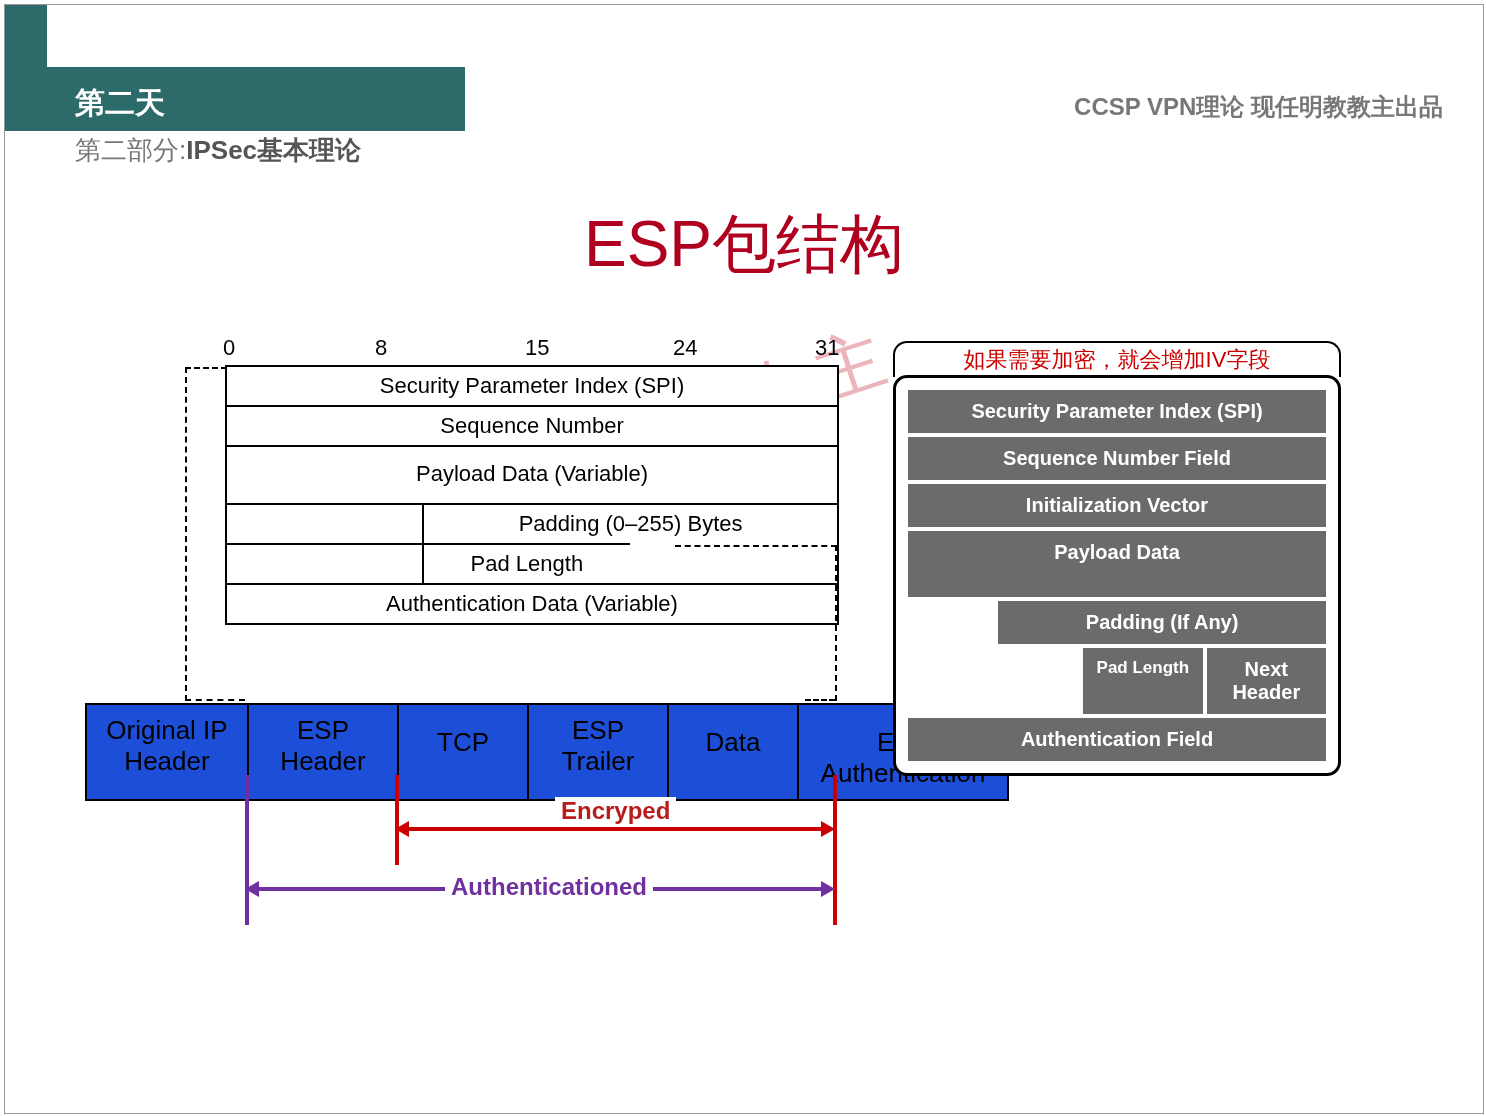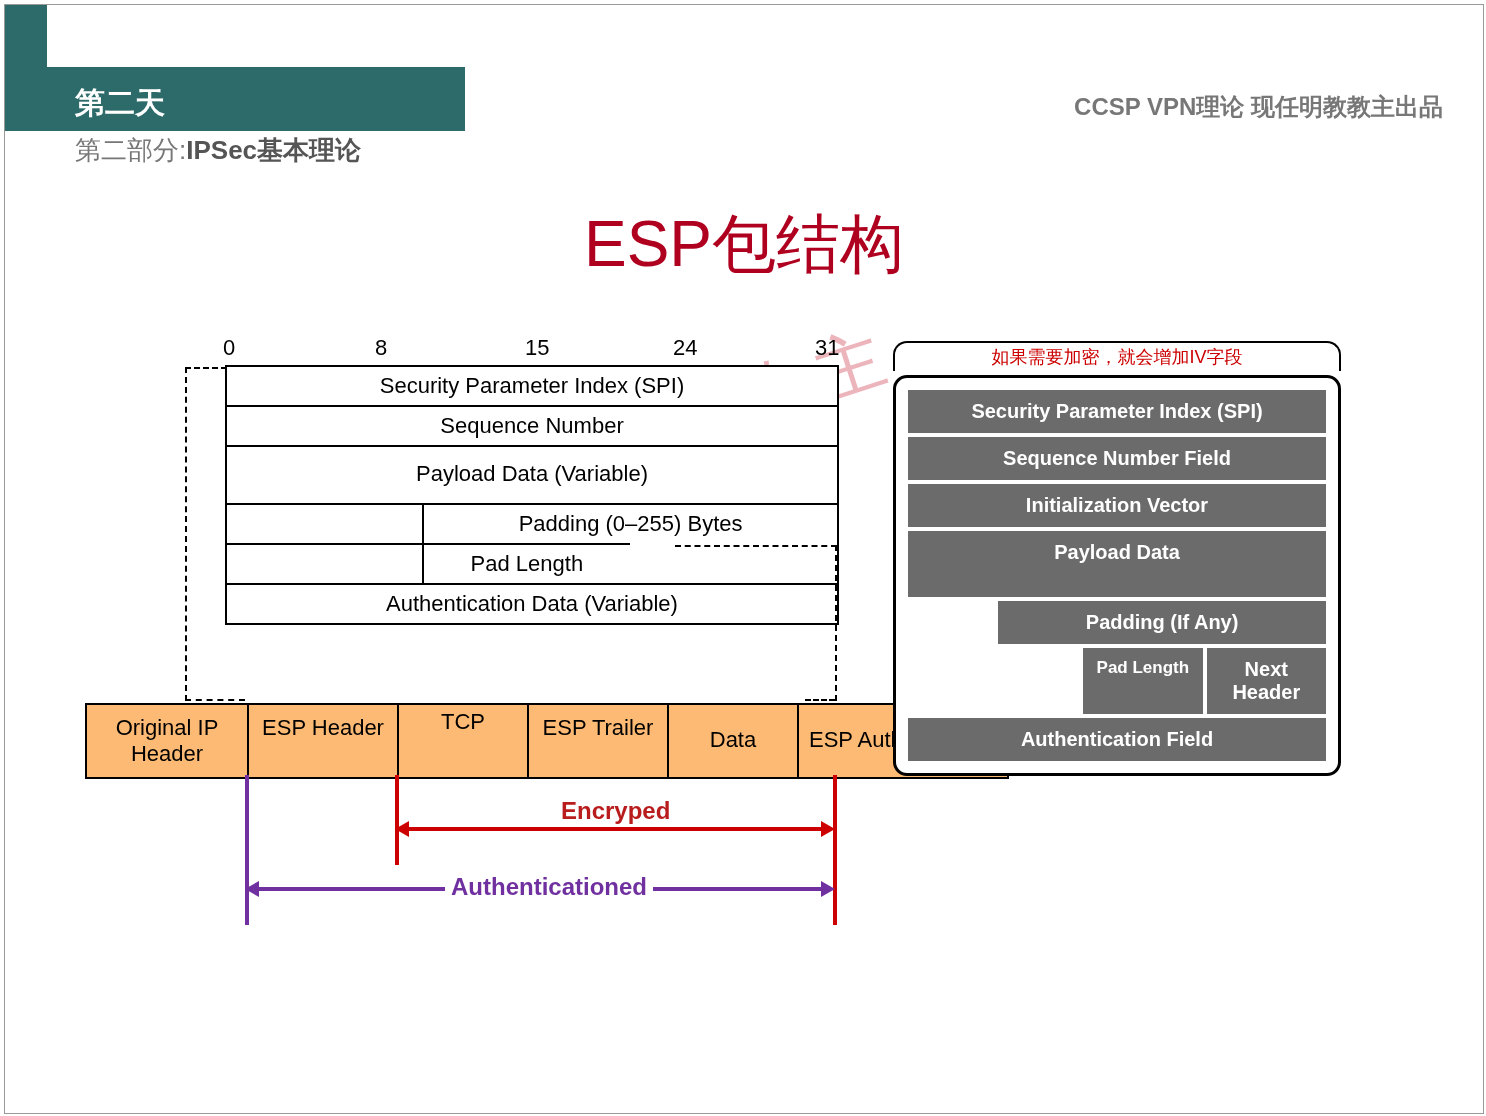--- a/index.html
+++ b/index.html
@@ -20,34 +20,34 @@
   .ruler span{position:absolute;top:0}
   
   .esp-table{position:absolute;left:140px;top:40px;width:610px;border:2px solid #000;font-size:22px;text-align:center;background:#fff}
   .esp-row{display:flex;border-top:2px solid #000}
   .esp-row:first-child{border-top:none}
   .cell{border-left:2px solid #000;padding:6px 4px;box-sizing:border-box}
   .cell:first-child{border-left:none}
   
   .dash{position:absolute;border:2px dashed #000}
   
-  .pkt{position:absolute;left:0;top:378px;width:920px;display:flex;font-size:22px;text-align:center;border:2px solid #000;background:#fdba74}
+  .pkt{position:absolute;left:0;top:378px;width:920px;display:flex;font-size:26px;text-align:center;border:2px solid #000;background:#1d4ed8}
   .pkt div{border-left:2px solid #000;padding:10px 6px;box-sizing:border-box}
   .pkt div:first-child{border-left:none}
   
   .arrow-line{position:absolute;height:0}
   .arrow-red{border-top:4px solid #c00}
   .arrow-purple{border-top:4px solid #7030a0}
   .arrow-lbl{position:absolute;font-size:24px;font-weight:bold;background:#fff;padding:0 6px}
   .tick{position:absolute;width:0}
   .tick-red{border-left:4px solid #c00}
   .tick-purple{border-left:4px solid #7030a0}
   .ah{position:absolute;width:0;height:0;border-top:8px solid transparent;border-bottom:8px solid transparent}
   
-  .iv-note{position:absolute;left:808px;top:16px;font-size:18px;color:#c00;background:#fff;padding:2px 6px;border:2px solid #000;border-bottom:none;border-radius:14px 14px 0 0;width:448px;box-sizing:border-box;text-align:center}
+  .iv-note{position:absolute;left:808px;top:16px;font-size:22px;color:#c00;background:#fff;padding:2px 6px;border:2px solid #000;border-bottom:none;border-radius:14px 14px 0 0;width:448px;box-sizing:border-box;text-align:center}
   .grey-box{position:absolute;left:808px;top:50px;width:448px;border:3px solid #000;border-radius:14px;background:#fff;padding:10px;box-sizing:border-box}
   .gb{background:#6b6b6b;color:#fff;font-size:20px;text-align:center;border:2px solid #fff;margin:0;padding:10px 4px;font-weight:bold}
   
   .wm{position:absolute;left:300px;top:60px;font-size:70px;color:rgba(200,40,60,.35);transform:rotate(-18deg);font-family:"KaiTi","SimSun",serif;letter-spacing:18px;pointer-events:none}
 </style>
 </head>
 <body>
 
 <div class="slide">
   <div class="teal-wide"></div>
@@ -98,21 +98,21 @@
     </div>
 
     <div class="dash" style="left:100px;top:42px;width:40px;height:332px;border-right:none;border-bottom:none"></div>
     <div class="dash" style="left:100px;top:374px;width:60px;height:0;border:none;border-top:2px dashed #000"></div>
     <div class="dash" style="left:590px;top:220px;width:160px;height:154px;border-left:none;border-bottom:none"></div>
     <div class="dash" style="left:720px;top:374px;width:30px;height:0;border:none;border-top:2px dashed #000"></div>
 
     <div class="pkt">
       <div style="width:160px">Original IP Header</div>
       <div style="width:150px">ESP Header</div>
-      <div style="width:130px;padding-top:4px">TCP</div>
+      <div style="width:130px;padding-top:22px">TCP</div>
       <div style="width:140px">ESP Trailer</div>
       <div style="width:130px;padding-top:22px">Data</div>
       <div style="width:210px;padding-top:22px">ESP Authentication</div>
     </div>
 
     <div class="tick tick-red" style="left:310px;top:450px;height:90px"></div>
     <div class="tick tick-red" style="left:748px;top:450px;height:150px"></div>
     <div class="arrow-line arrow-red" style="left:318px;top:502px;width:424px"></div>
     <div class="ah" style="left:310px;top:496px;border-right:14px solid #c00"></div>
     <div class="ah" style="left:736px;top:496px;border-left:14px solid #c00"></div>

